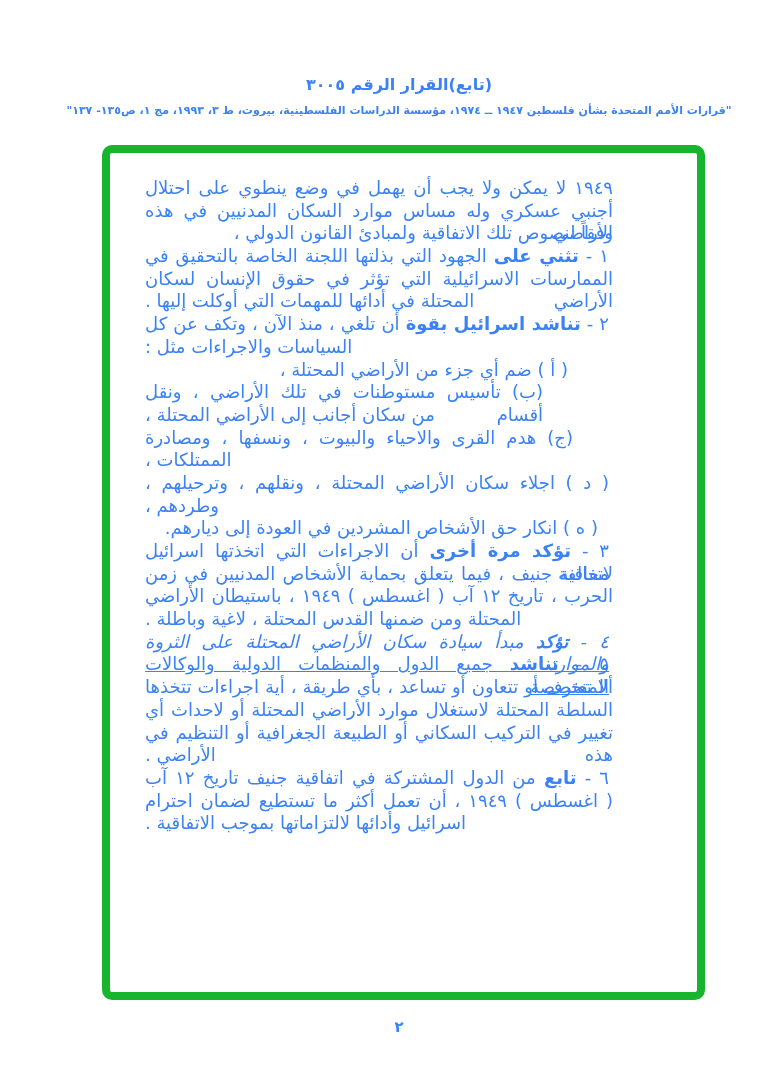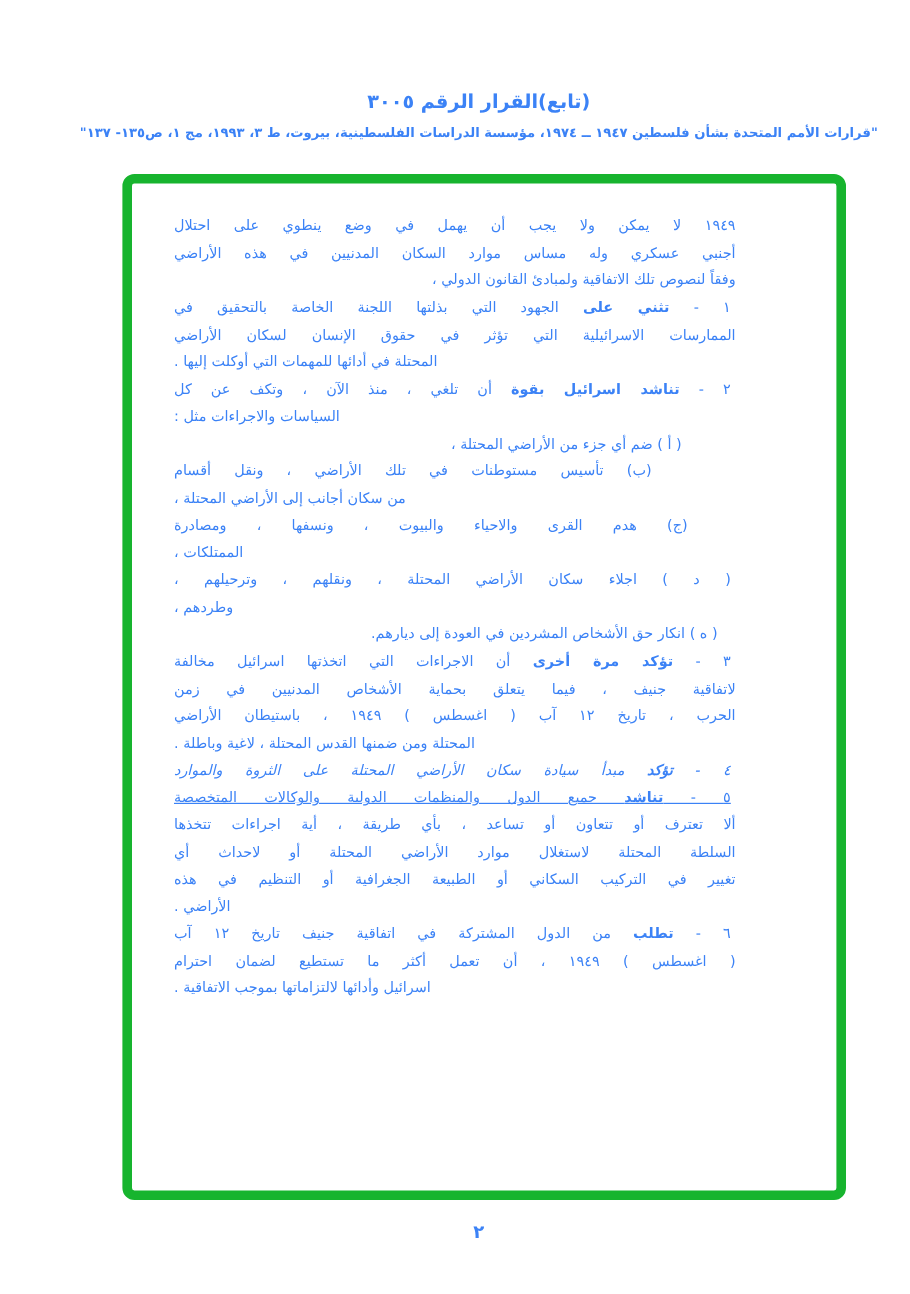--- a/index.html
+++ b/index.html
@@ -27,21 +27,21 @@
     width:603px;height:855px;
     box-sizing:border-box;
     border:8px solid #17b42e;
     border-radius:10px;
     background:#ffffff;
   }
   .textblock{
     position:absolute;top:24px;right:84px;
     width:468px;
     direction:rtl;
-    font-size:12px;
+    font-size:18px;
   }
   .line{
     height:22.7px;line-height:22.7px;
     white-space:normal;
     overflow:visible;
   }
   .line.justify{text-align:justify;text-align-last:justify;}
   .line.right{text-align:right;}
   .line.left{text-align:left;}
   .line b{font-weight:bold;}
@@ -81,21 +81,21 @@
         <div class="line justify" style="padding-right: 4px;">٣ - <b>تؤكد مرة أخرى</b> أن الاجراءات التي اتخذتها اسرائيل مخالفة</div>
         <div class="line justify">لاتفاقية جنيف ، فيما يتعلق بحماية الأشخاص المدنيين في زمن</div>
         <div class="line justify">الحرب ، تاريخ ١٢ آب ( اغسطس ) ١٩٤٩ ، باستيطان الأراضي</div>
         <div class="line left">المحتلة ومن ضمنها القدس المحتلة ، لاغية وباطلة .</div>
         <div class="line justify" style="padding-right: 4px; font-style: italic;">٤ - <b>تؤكد</b> مبدأ سيادة سكان الأراضي المحتلة على الثروة والموارد</div>
         <div class="line justify" style="padding-right: 4px; text-decoration: underline;">٥ - <b>تناشد</b> جميع الدول والمنظمات الدولية والوكالات المتخصصة</div>
         <div class="line justify">ألا تعترف أو تتعاون أو تساعد ، بأي طريقة ، أية اجراءات تتخذها</div>
         <div class="line justify">السلطة المحتلة لاستغلال موارد الأراضي المحتلة أو لاحداث أي</div>
         <div class="line justify">تغيير في التركيب السكاني أو الطبيعة الجغرافية أو التنظيم في هذه</div>
         <div class="line left">الأراضي .</div>
-        <div class="line justify" style="padding-right: 4px;">٦ - <b>تطلب</b> من الدول المشتركة في اتفاقية جنيف تاريخ ١٢ آب</div>
+        <div class="line justify" style="padding-right: 4px;">٦ - <b>تابع</b> من الدول المشتركة في اتفاقية جنيف تاريخ ١٢ آب</div>
         <div class="line justify">( اغسطس ) ١٩٤٩ ، أن تعمل أكثر ما تستطيع لضمان احترام</div>
         <div class="line left">اسرائيل وأدائها لالتزاماتها بموجب الاتفاقية .</div>
       </div>
   </div>
 
   <div class="pagenum">٢</div>
 
 </div>
 
 </body></html>

